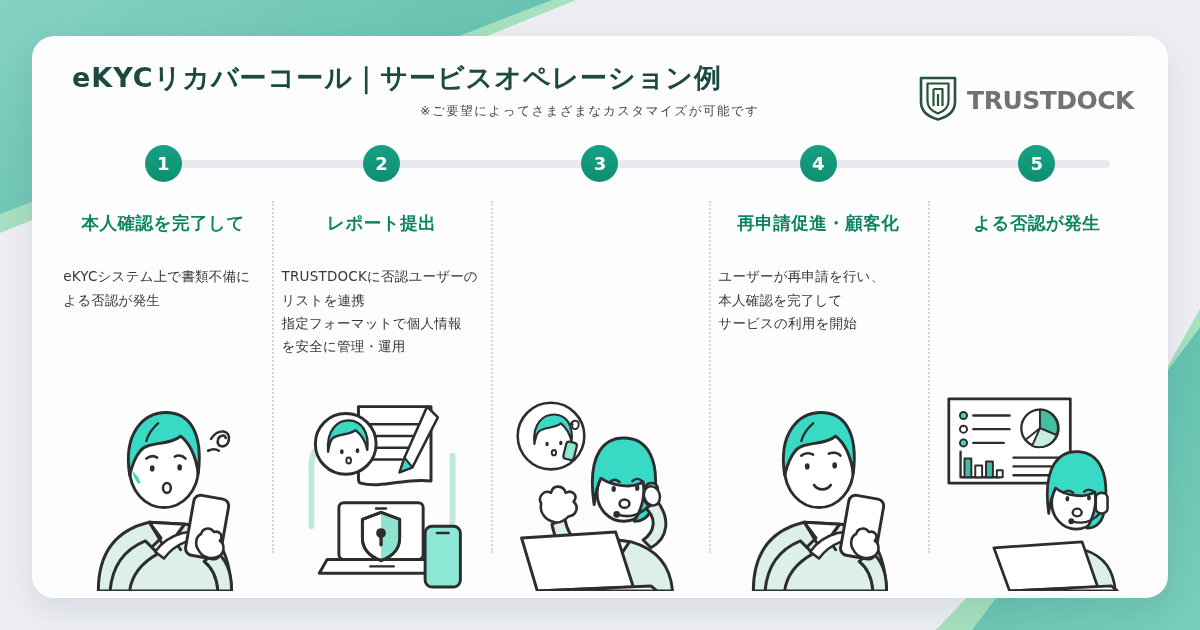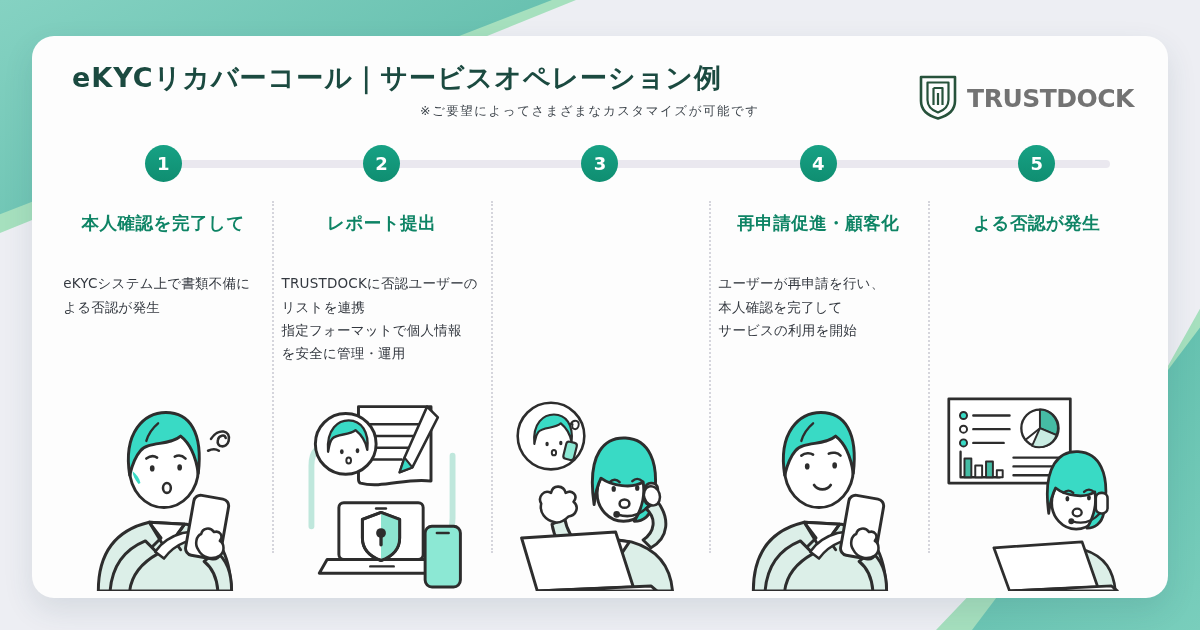--- a/index.html
+++ b/index.html
@@ -18,21 +18,21 @@
     clip-path:polygon(78% 100%,85% 100%,100% 49%,100% 56%);}
   .bg-wedge-br{position:absolute;inset:0;
     background:linear-gradient(320deg,#79CEBC 0%,#3AA594 60%,#2E9A89 100%);
     clip-path:polygon(100% 52%,100% 100%,81% 100%);}
 
   .card{
     position:absolute;left:32px;top:36px;width:1136px;height:562px;
     background:#FDFDFD;border-radius:22px;
     box-shadow:0 12px 30px rgba(40,70,90,.12);
   }
-  .header{display:flex;justify-content:space-between;align-items:center;
+  .header{display:flex;justify-content:space-between;align-items:flex-end;
     padding:26px 34px 0 40px;}
   .title{font-size:27px;font-weight:bold;color:#1B4A40;letter-spacing:1px;line-height:1.2;}
   .subtitle{font-size:12.5px;color:#3F464D;margin:9px 0 5px 348px;letter-spacing:1.5px;}
   .logo{display:flex;align-items:center;gap:9px;padding-top:10px;}
   .logo-text{font-size:25px;font-weight:bold;color:#737373;letter-spacing:-.5px;}
 
   .steps-head{position:relative;margin:20px 22px 0;height:40px;}
   .track{position:absolute;left:10%;right:36px;top:15px;height:8px;
     background:#EAE8EF;border-radius:4px;}
   .circles{position:relative;display:flex;height:40px;}
@@ -44,21 +44,21 @@
 
   .steps-body{position:relative;display:flex;margin:10px 22px 0;height:400px;}
   .divider{position:absolute;top:6px;height:352px;width:0;
     border-left:2px dotted #D5D5DC;}
   .d1{left:20%;} .d2{left:40%;} .d3{left:60%;} .d4{left:80%;}
   .col{width:20%;display:flex;flex-direction:column;align-items:center;}
   .step-title{min-height:56px;display:flex;align-items:center;justify-content:center;
     text-align:center;color:#0E8465;font-weight:bold;font-size:17.5px;
     white-space:pre-line;line-height:1.3;letter-spacing:.5px;}
   .step-desc{width:200px;font-size:13.5px;line-height:1.72;color:#343940;
-    white-space:pre-line;margin-top:21px;letter-spacing:.2px;}
+    white-space:pre-line;margin-top:14px;letter-spacing:.2px;}
   .illus{margin-top:auto;margin-bottom:4px;line-height:0;}
   .illus svg{display:block;}
 </style>
 </head>
 <body>
 
 <div class="bg-sliver-tl"></div>
 <div class="bg-wedge-tl"></div>
 <div class="bg-sliver-br"></div>
 <div class="bg-wedge-br"></div>

